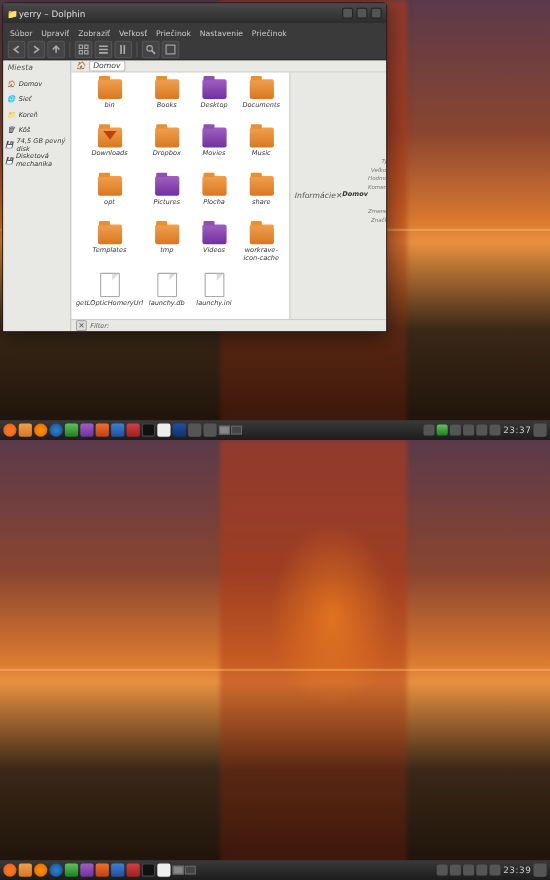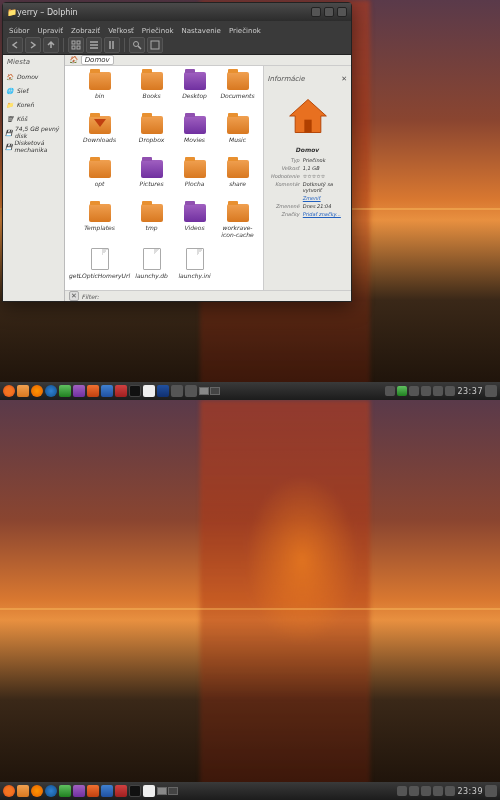--- a/index.html
+++ b/index.html
@@ -35,21 +35,21 @@
 .gi { display: flex; flex-direction: column; align-items: center; font-size: 6px; color: #333; text-align: center; cursor: pointer; }
 .fico { width: 22px; height: 18px; position: relative; margin-bottom: 2px; }
 .fico.folder { background: linear-gradient(#f0a050,#d87820); border-radius: 2px; }
 .fico.folder::before { content:""; position:absolute; top:-3px; left:1px; width:10px; height:4px; background:#e89030; border-radius:1px 1px 0 0; }
 .fico.purple { background: linear-gradient(#a060c0,#7030a0); border-radius:2px; }
 .fico.purple::before { content:""; position:absolute; top:-3px; left:1px; width:10px; height:4px; background:#9050b0; border-radius:1px 1px 0 0; }
 .fico.doc { width: 18px; height: 22px; background: #fff; border: 1px solid #aaa; border-radius: 1px; }
 .fico.doc::before { content:""; position:absolute; top:0; right:0; width:6px; height:6px; background: linear-gradient(135deg, #ddd 50%, transparent 50%); }
 .fico.down .arr { position: absolute; left: 5px; top: 3px; width: 0; height: 0; border-left: 6px solid transparent; border-right: 6px solid transparent; border-top: 8px solid #c04010; }
 
-.info { width: 88px; background: #e8e8e4; border-left: 1px solid #ccc; display: flex; flex-direction: column; align-items: center; padding: 6px 4px; font-size: 6px; color: #333; }
+.info { width: 88px; background: #e8e8e4; border-left: 1px solid #ccc; display: flex; align-items: center; padding: 6px 4px; font-size: 6px; color: #333; }
 .info-head { height: 14px; width: 100%; font-size: 7px; color: #555; display: flex; align-items: center; justify-content: space-between; }
 .home-icon { width: 44px; height: 44px; margin: 8px 0; }
 .info .name { font-weight: bold; margin-bottom: 4px; }
 .info-row { display: flex; width: 100%; margin-bottom: 2px; }
 .info-row .k { color: #777; width: 44%; text-align: right; padding-right: 3px; font-size: 5px; }
 .info-row .v { flex: 1; font-size: 5px; }
 .info-row .v.link { color: #2060c0; text-decoration: underline; }
 .filterbar { height: 14px; background: #e8e8e4; border-top: 1px solid #ccc; display:flex; align-items:center; padding:0 4px; gap:3px; font-size:6px; color:#555; }
 .filterbar .x { width:10px; height:10px; background:#ddd; border:1px solid #aaa; border-radius:2px; cursor:pointer; display:flex; align-items:center; justify-content:center; font-size:7px; }
 

